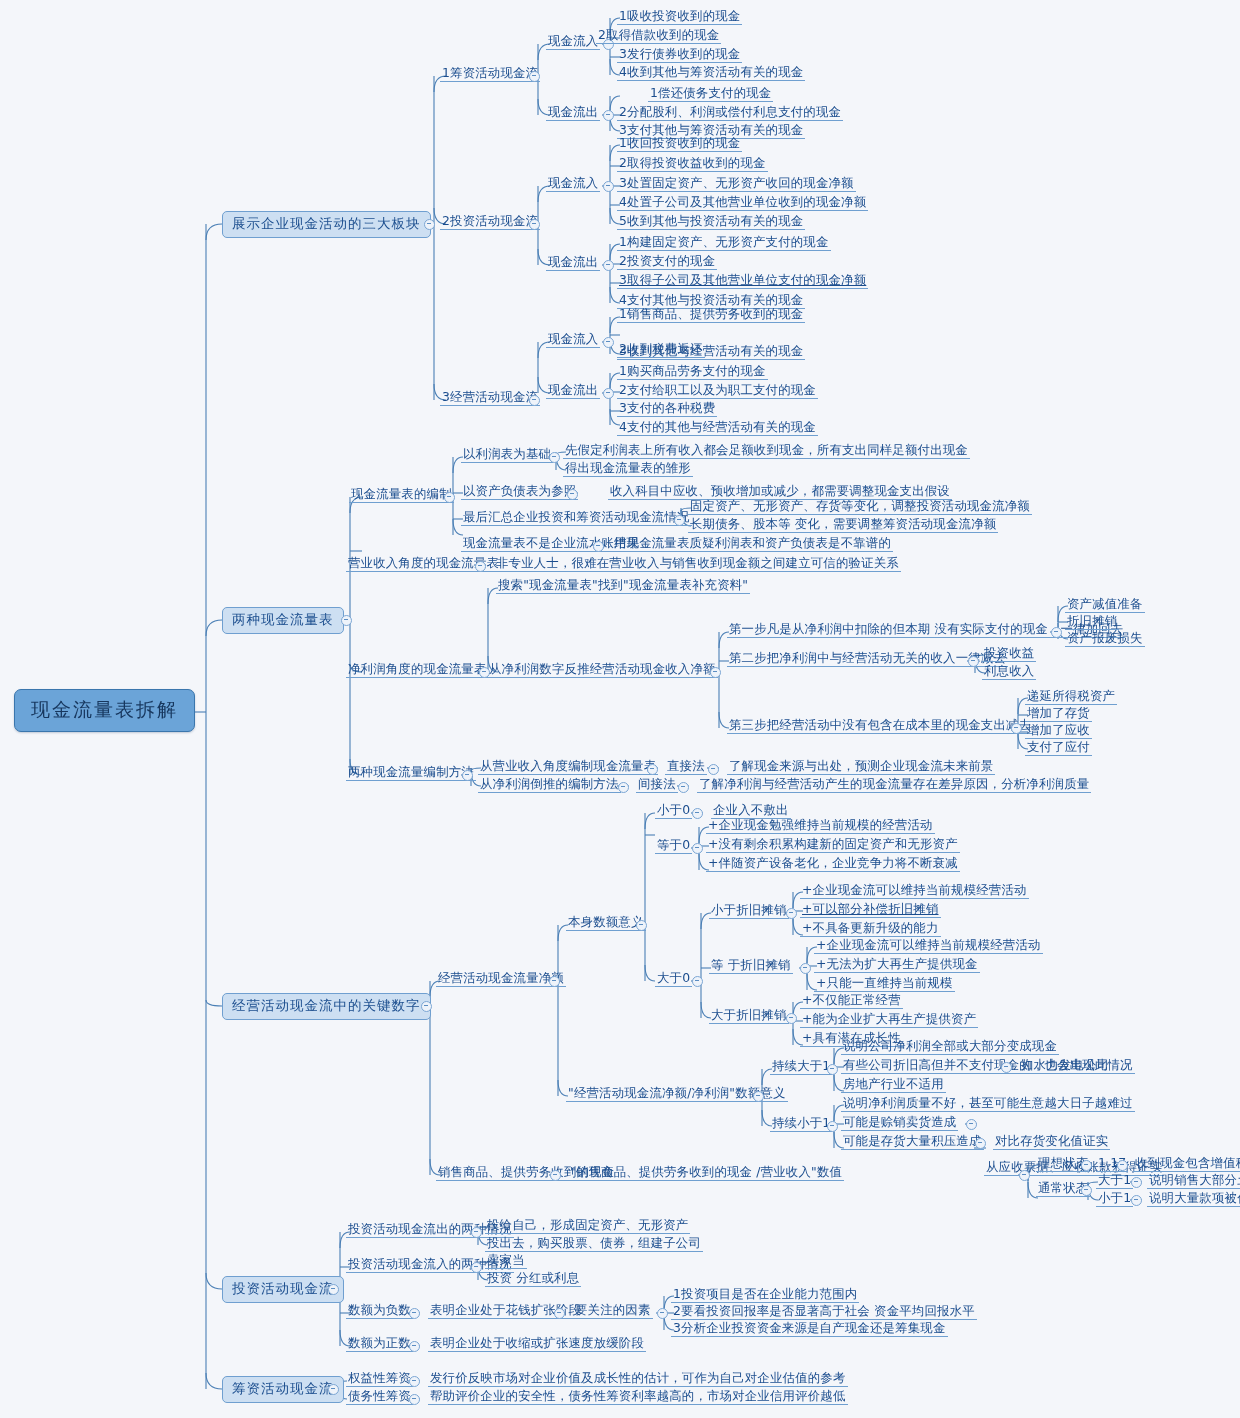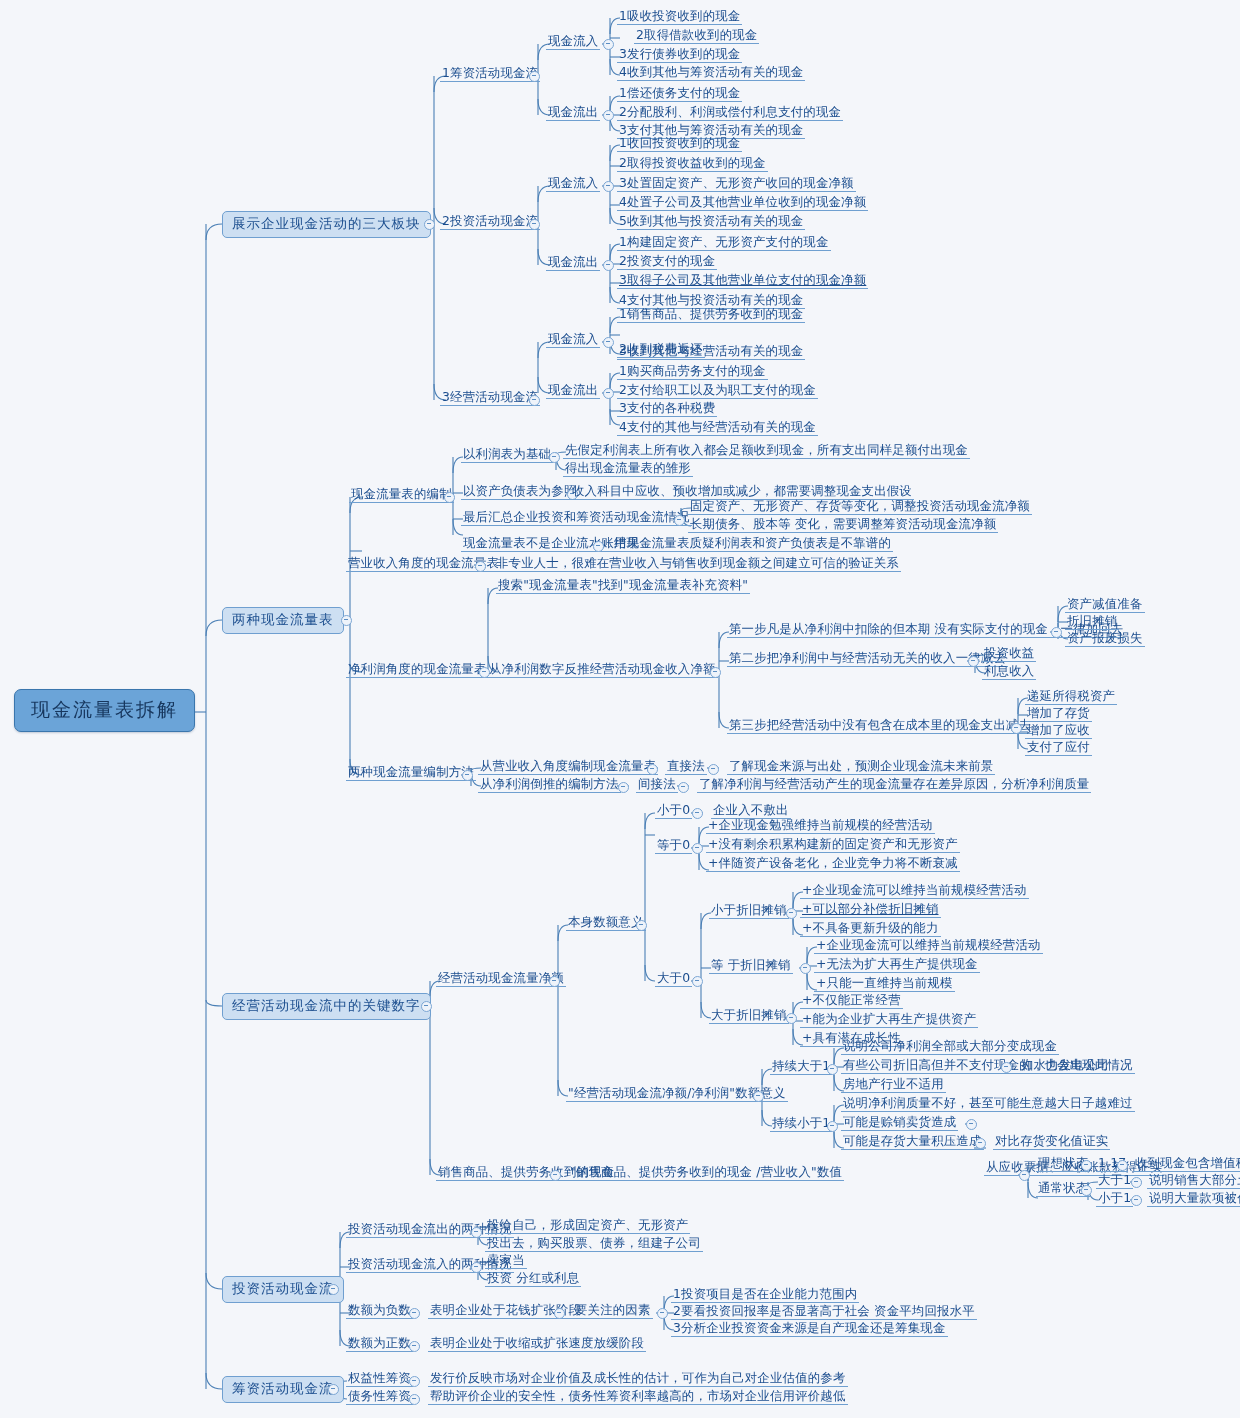--- a/index.html
+++ b/index.html
@@ -359,27 +359,27 @@
 
 <div class="node txt" style="left:440px; top:214px;">2投资活动现金流</div>
 <span class="bullet" style="left:529px; top:219px;"></span>
 
 <div class="node txt" style="left:440px; top:390px;">3经营活动现金流</div>
 <span class="bullet" style="left:529px; top:395px;"></span>
 
 <div class="node txt" style="left:546px; top:34px;">现金流入</div>
 <span class="bullet" style="left:603px; top:39px;"></span>
 <div class="node txt" style="left:617px; top:9px;">1吸收投资收到的现金</div>
-<div class="node txt" style="left:634px; top:28px;">2取得借款收到的现金</div>
+<div class="node txt" style="left:596px; top:28px;">2取得借款收到的现金</div>
 <div class="node txt" style="left:617px; top:47px;">3发行债券收到的现金</div>
 <div class="node txt" style="left:617px; top:65px;">4收到其他与筹资活动有关的现金</div>
 
 <div class="node txt" style="left:546px; top:105px;">现金流出</div>
 <span class="bullet" style="left:603px; top:110px;"></span>
-<div class="node txt" style="left:617px; top:86px;">1偿还债务支付的现金</div>
+<div class="node txt" style="left:648px; top:86px;">1偿还债务支付的现金</div>
 <div class="node txt" style="left:617px; top:105px;">2分配股利、利润或偿付利息支付的现金</div>
 <div class="node txt" style="left:617px; top:123px;">3支付其他与筹资活动有关的现金</div>
 
 <div class="node txt" style="left:546px; top:176px;">现金流入</div>
 <span class="bullet" style="left:603px; top:181px;"></span>
 <div class="node txt" style="left:617px; top:136px;">1收回投资收到的现金</div>
 <div class="node txt" style="left:617px; top:156px;">2取得投资收益收到的现金</div>
 <div class="node txt" style="left:617px; top:176px;">3处置固定资产、无形资产收回的现金净额</div>
 <div class="node txt" style="left:617px; top:195px;">4处置子公司及其他营业单位收到的现金净额</div>
 <div class="node txt" style="left:617px; top:214px;">5收到其他与投资活动有关的现金</div>
@@ -410,21 +410,21 @@
 <div class="node txt" style="left:349px; top:487px;">现金流量表的编制</div>
 <span class="bullet" style="left:444px; top:492px;"></span>
 
 <div class="node txt" style="left:461px; top:447px;">以利润表为基础</div>
 <span class="bullet" style="left:549px; top:452px;"></span>
 <div class="node txt" style="left:563px; top:443px;">先假定利润表上所有收入都会足额收到现金，所有支出同样足额付出现金</div>
 <div class="node txt" style="left:563px; top:461px;">得出现金流量表的雏形</div>
 
 <div class="node txt" style="left:461px; top:484px;">以资产负债表为参照</div>
 <span class="bullet" style="left:567px; top:489px;"></span>
-<div class="node txt" style="left:570px; top:484px;">收入科目中应收、预收增加或减少，都需要调整现金支出假设</div>
+<div class="node txt" style="left:608px; top:484px;">收入科目中应收、预收增加或减少，都需要调整现金支出假设</div>
 
 <div class="node txt" style="left:461px; top:510px;">最后汇总企业投资和筹资活动现金流情况</div>
 <span class="bullet" style="left:674px; top:515px;"></span>
 <div class="node txt" style="left:688px; top:499px;">固定资产、无形资产、存货等变化，调整投资活动现金流净额</div>
 <div class="node txt" style="left:688px; top:517px;">长期债务、股本等 变化，需要调整筹资活动现金流净额</div>
 
 <div class="node txt" style="left:461px; top:536px;">现金流量表不是企业流水账结果</div>
 <span class="bullet" style="left:593px; top:541px;"></span>
 <div class="node txt" style="left:612px; top:536px;">用现金流量表质疑利润表和资产负债表是不靠谱的</div>
 

